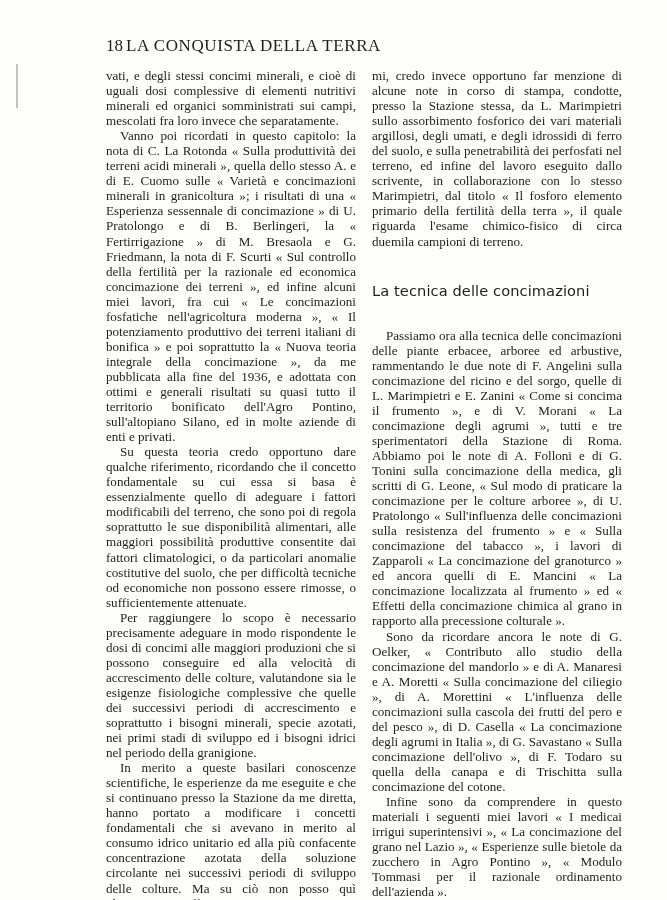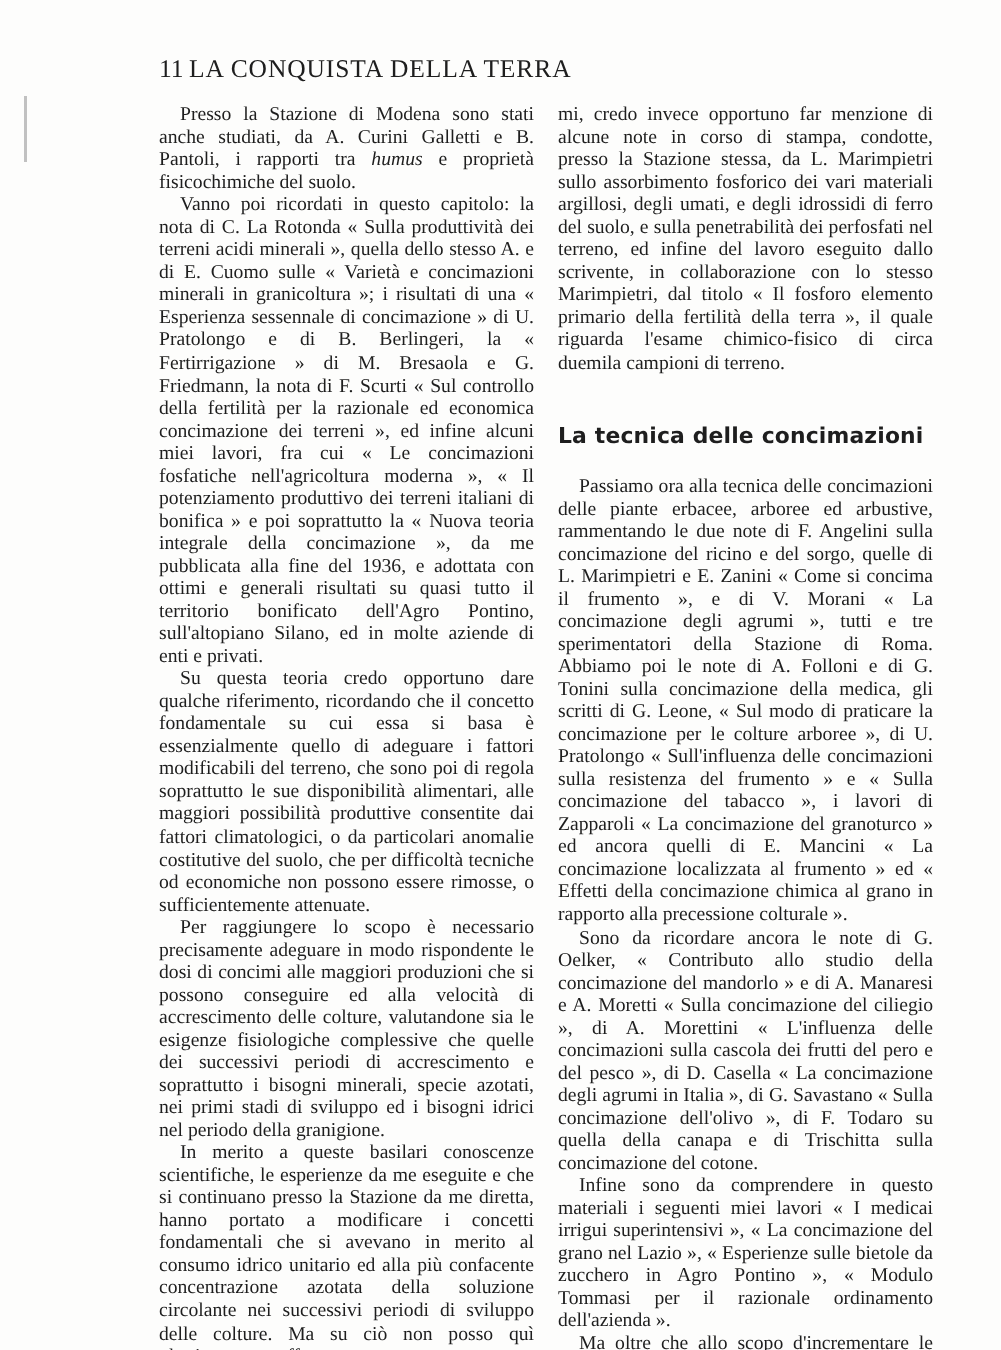--- a/index.html
+++ b/index.html
@@ -10,37 +10,37 @@
   .header { position: absolute; top: 36px; left: 106px; width: 504px; height: 24px; }
   .page-number { position: absolute; left: 0; top: 0; font-family: "Liberation Serif", serif; font-size: 17px; }
   .running-title { position: absolute; left: 0; right: 0; top: 0; text-align: left;
                    font-family: "Liberation Serif", serif; font-size: 17px; letter-spacing: .6px; padding-left: 20px; }
   .col { position: absolute; top: 68px; width: 250px; font-family: "Liberation Serif", serif;
          font-size: 13.1px; line-height: 15.05px; text-align: justify; hyphens: none; }
   .col-left { left: 106px; }
   .col-right { left: 372px; }
   .col p { margin: 0; }
   .col p.indent { text-indent: 14px; }
-  .section-heading { font-family: "DejaVu Sans", "Liberation Sans", sans-serif; font-weight: bold;
-                     font-size: 14.6px; line-height: 18px; margin: 33px 0 16px 0; text-align: left; letter-spacing: .1px; white-space: nowrap; }
+  .section-heading { font-family: "DejaVu Sans", "Liberation Sans", sans-serif; font-weight: normal;
+                     font-size: 14.6px; line-height: 18px; margin: 33px 0 28px 0; text-align: left; letter-spacing: .1px; white-space: nowrap; }
   .ital { font-style: italic; }
 </style>
 </head>
 <body>
 
 <div class="page">
   <div class="margin-mark"></div>
 
   <div class="header">
-    <span class="page-number">11</span>
+    <span class="page-number">18</span>
     <div class="running-title">LA CONQUISTA DELLA TERRA</div>
   </div>
 
   <div class="col col-left">
-    <p class="indent"><span>Presso la Stazione di Modena sono stati anche studiati, da A. Curini Galletti e B. Pantoli, i rapporti tra </span><span class="ital">humus</span><span> e proprietà fisicochimiche del suolo.</span></p>
+    <p>vati, e degli stessi concimi minerali, e cioè di uguali dosi complessive di elementi nutritivi minerali ed organici somministrati sui campi, mescolati fra loro invece che separatamente.</p>
     <p class="indent">Vanno poi ricordati in questo capitolo: la nota di C. La Rotonda « Sulla produttività dei terreni acidi minerali », quella dello stesso A. e di E. Cuomo sulle « Varietà e concimazioni minerali in granicoltura »; i risultati di una « Esperienza sessennale di concimazione » di U. Pratolongo e di B. Berlingeri, la « Fertirrigazione » di M. Bresaola e G. Friedmann, la nota di F. Scurti « Sul controllo della fertilità per la razionale ed economica concimazione dei terreni », ed infine alcuni miei lavori, fra cui « Le concimazioni fosfatiche nell'agricoltura moderna », « Il potenziamento produttivo dei terreni italiani di bonifica » e poi soprattutto la « Nuova teoria integrale della concimazione », da me pubblicata alla fine del 1936, e adottata con ottimi e generali risultati su quasi tutto il territorio bonificato dell'Agro Pontino, sull'altopiano Silano, ed in molte aziende di enti e privati.</p>
     <p class="indent">Su questa teoria credo opportuno dare qualche riferimento, ricordando che il concetto fondamentale su cui essa si basa è essenzialmente quello di adeguare i fattori modificabili del terreno, che sono poi di regola soprattutto le sue disponibilità alimentari, alle maggiori possibilità produttive consentite dai fattori climatologici, o da particolari anomalie costitutive del suolo, che per difficoltà tecniche od economiche non possono essere rimosse, o sufficientemente attenuate.</p>
     <p class="indent">Per raggiungere lo scopo è necessario precisamente adeguare in modo rispondente le dosi di concimi alle maggiori produzioni che si possono conseguire ed alla velocità di accrescimento delle colture, valutandone sia le esigenze fisiologiche complessive che quelle dei successivi periodi di accrescimento e soprattutto i bisogni minerali, specie azotati, nei primi stadi di sviluppo ed i bisogni idrici nel periodo della granigione.</p>
     <p class="indent">In merito a queste basilari conoscenze scientifiche, le esperienze da me eseguite e che si continuano presso la Stazione da me diretta, hanno portato a modificare i concetti fondamentali che si avevano in merito al consumo idrico unitario ed alla più confacente concentrazione azotata della soluzione circolante nei successivi periodi di sviluppo delle colture. Ma su ciò non posso quì ulteriormente soffermar-</p>
   </div>
 
   <div class="col col-right">
     <p>mi, credo invece opportuno far menzione di alcune note in corso di stampa, condotte, presso la Stazione stessa, da L. Marimpietri sullo assorbimento fosforico dei vari materiali argillosi, degli umati, e degli idrossidi di ferro del suolo, e sulla penetrabilità dei perfosfati nel terreno, ed infine del lavoro eseguito dallo scrivente, in collaborazione con lo stesso Marimpietri, dal titolo « Il fosforo elemento primario della fertilità della terra », il quale riguarda l'esame chimico-fisico di circa duemila campioni di terreno.</p>
     <div class="section-heading">La tecnica delle concimazioni</div>
     <p class="indent">Passiamo ora alla tecnica delle concimazioni delle piante erbacee, arboree ed arbustive, rammentando le due note di F. Angelini sulla concimazione del ricino e del sorgo, quelle di L. Marimpietri e E. Zanini « Come si concima il frumento », e di V. Morani « La concimazione degli agrumi », tutti e tre sperimentatori della Stazione di Roma. Abbiamo poi le note di A. Folloni e di G. Tonini sulla concimazione della medica, gli scritti di G. Leone, « Sul modo di praticare la concimazione per le colture arboree », di U. Pratolongo « Sull'influenza delle concimazioni sulla resistenza del frumento » e « Sulla concimazione del tabacco », i lavori di Zapparoli « La concimazione del granoturco » ed ancora quelli di E. Mancini « La concimazione localizzata al frumento » ed « Effetti della concimazione chimica al grano in rapporto alla precessione colturale ».</p>

